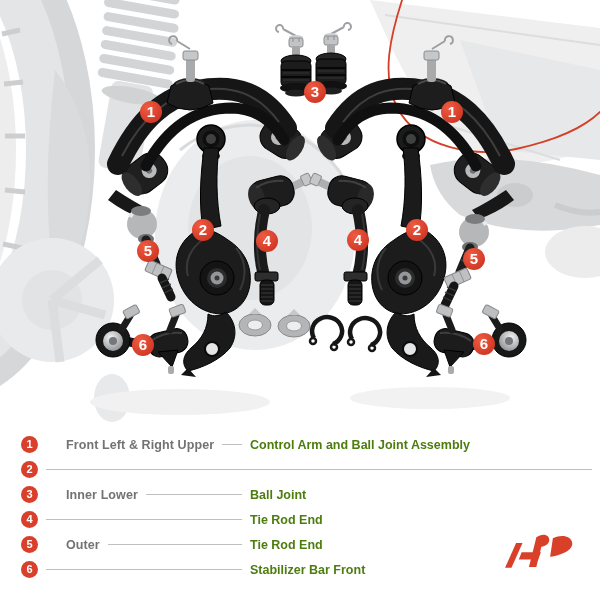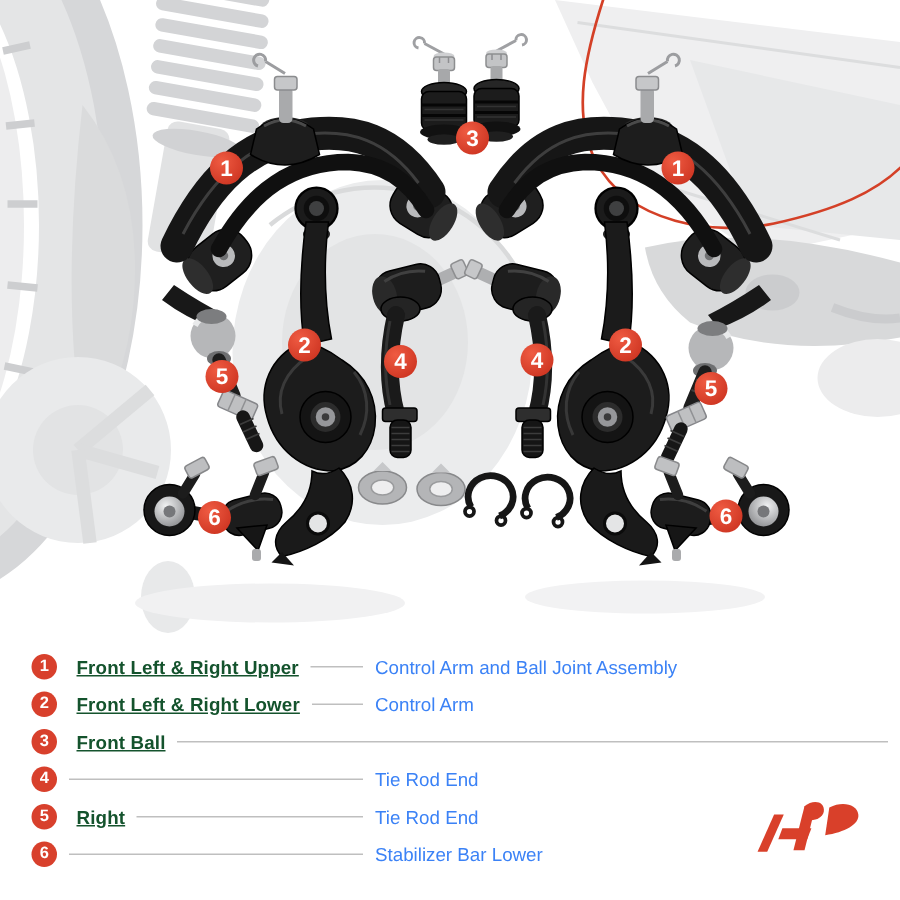--- a/index.html
+++ b/index.html
@@ -8,24 +8,24 @@
   .photo{position:absolute;top:0;left:0;width:600px;height:432px;}
   .photo svg{display:block;}
   .mk circle{stroke:none;}
   .mk text{font-family:"Liberation Sans",sans-serif;font-size:15px;font-weight:bold;fill:#ffffff;
            text-anchor:middle;}
   .legend{position:absolute;top:432px;left:0;width:600px;}
   .lrow{display:flex;align-items:center;height:25px;padding-left:21px;box-sizing:border-box;}
   .lnum{width:17px;height:17px;border-radius:50%;background:#d8402c;color:#fff;
         font-size:11px;font-weight:bold;display:flex;align-items:center;justify-content:center;
         flex:none;line-height:1;}
-  .lpos{margin-left:13px;font-size:12.5px;font-weight:bold;color:#14532d;white-space:nowrap;
-        letter-spacing:.1px;text-decoration:underline;}
+  .lpos{margin-left:28px;font-size:12.5px;font-weight:bold;color:#737373;white-space:nowrap;
+        letter-spacing:.1px;}
   .lline{flex:1;height:0;border-top:1px solid #bfbfbf;margin:0 8px;}
-  .lpart{width:350px;flex:none;font-size:12.5px;font-weight:normal;color:#3b82f6;white-space:nowrap;}
+  .lpart{width:350px;flex:none;font-size:12.5px;font-weight:bold;color:#4d7c0f;white-space:nowrap;}
   .logo{position:absolute;left:497px;top:531px;width:86px;height:46px;}
 </style>
 </head>
 <body>
 
 <div class="stage">
 
   <div class="photo">
   <svg width="600" height="432" viewBox="0 0 600 432" xmlns="http://www.w3.org/2000/svg">
     <defs>
@@ -280,44 +280,43 @@
 
   <div class="legend">
     <div class="lrow">
       <span class="lnum">1</span>
       <span class="lpos">Front Left &amp; Right Upper</span>
       <span class="lline"></span>
       <span class="lpart">Control Arm and Ball Joint Assembly</span>
     </div>
     <div class="lrow">
       <span class="lnum">2</span>
-      <span class="lpos">Front Left &amp; Right Lower</span>
-      <span class="lline"></span>
-      <span class="lpart">Control Arm</span>
+      <span class="lline"></span>
     </div>
     <div class="lrow">
       <span class="lnum">3</span>
-      <span class="lpos">Front Ball</span>
-      <span class="lline"></span>
+      <span class="lpos">Inner Lower</span>
+      <span class="lline"></span>
+      <span class="lpart">Ball Joint</span>
     </div>
     <div class="lrow">
       <span class="lnum">4</span>
       <span class="lline"></span>
       <span class="lpart">Tie Rod End</span>
     </div>
     <div class="lrow">
       <span class="lnum">5</span>
-      <span class="lpos">Right</span>
+      <span class="lpos">Outer</span>
       <span class="lline"></span>
       <span class="lpart">Tie Rod End</span>
     </div>
     <div class="lrow">
       <span class="lnum">6</span>
       <span class="lline"></span>
-      <span class="lpart">Stabilizer Bar Lower</span>
+      <span class="lpart">Stabilizer Bar Front</span>
     </div>
   </div>
 
   <div class="logo">
     <svg width="86" height="46" viewBox="0 0 92 50" xmlns="http://www.w3.org/2000/svg">
       <g>
         <path d="M8,40 L20,13 L27,13 L15,40 Z" fill="#d9402a"></path>
         <path d="M26,23 L47,23 L44,31 L23,31 Z" fill="#d9402a"></path>
         <path d="M42,7 L50,7 L42,39 L34,39 Z" fill="#d9402a"></path>
         <path d="M42,7 C48,2 57,3 56,11 C55,16 48,18 43,17 Z" fill="#d9402a"></path>

